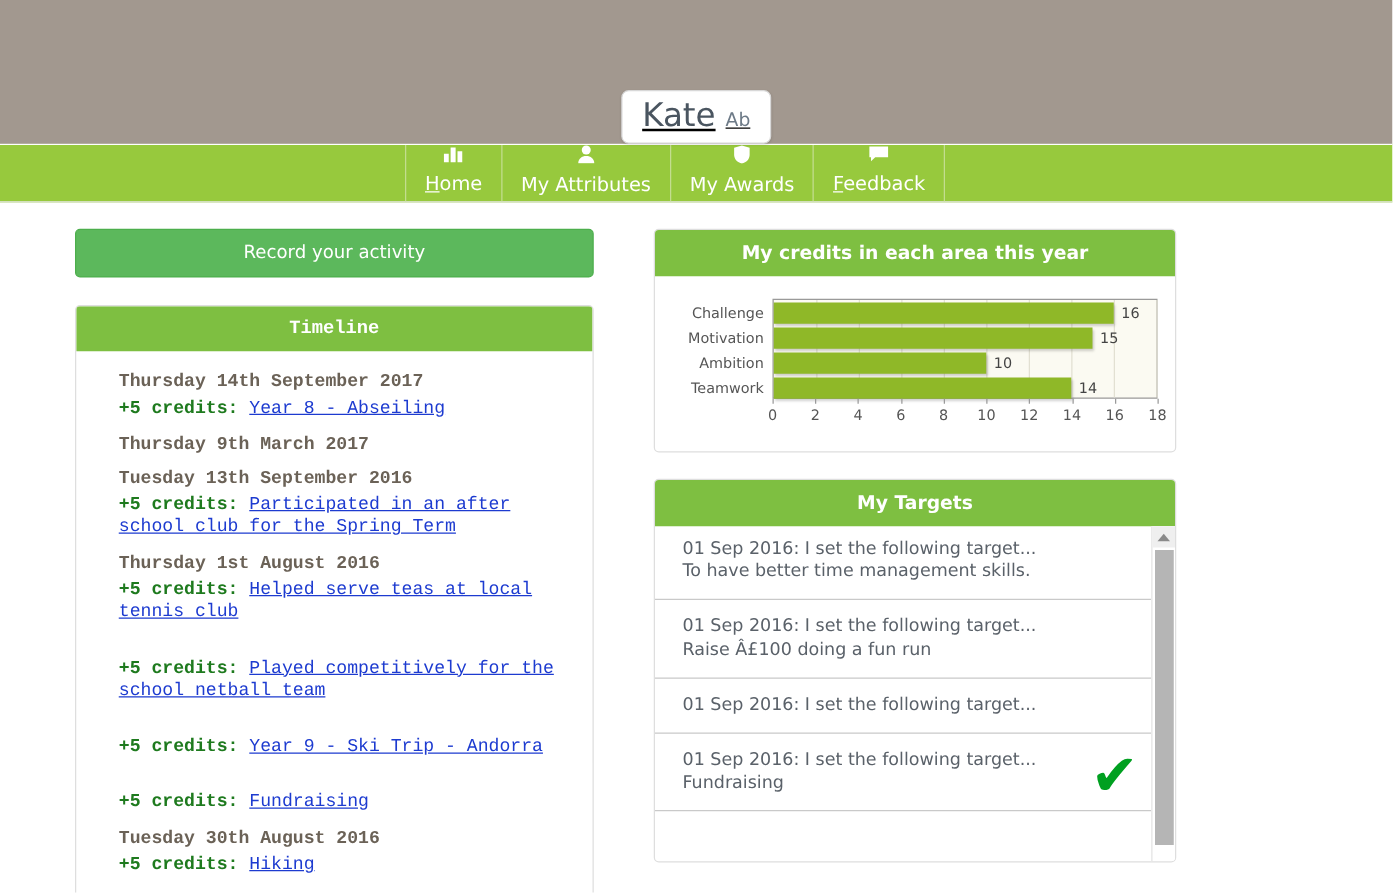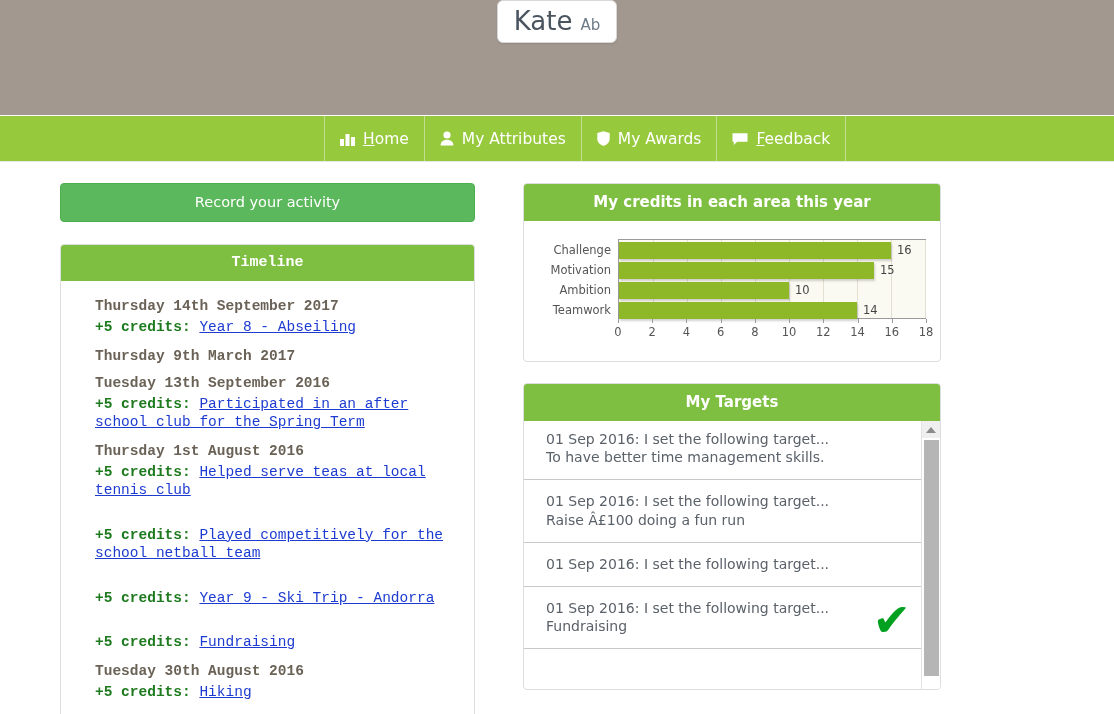--- a/index.html
+++ b/index.html
@@ -10,22 +10,23 @@
     background: #ffffff;
     font-family: "DejaVu Sans", "Liberation Sans", sans-serif;
   }
 
   
   .banner {
     position: relative;
     height: 115px;
     background: #a2988f;
     display: flex;
-    align-items: flex-start;
+    align-items: flex-end;
     justify-content: center;
+    text-decoration: underline;
   }
   .name-plate {
     background: #ffffff;
     border: 1px solid #d8d8d8;
     border-radius: 6px;
     padding: 7px 16px 8px 16px;
     display: flex;
     align-items: baseline;
     gap: 8px;
     box-shadow: 0 1px 2px rgba(0,0,0,0.10);
@@ -54,20 +55,21 @@
   .nav-item {
     display: flex;
     align-items: center;
     gap: 8px;
     padding: 0 15px;
     color: #ffffff;
     font-size: 15.5px;
     border-left: 1px solid #c3dd8f;
     cursor: pointer;
     white-space: nowrap;
+    flex-direction: column;
   }
   .nav-item:last-of-type { border-right: 1px solid #c3dd8f; }
   .nav-item .nav-label u { text-decoration: underline; }
   .nav-icon { display: inline-flex; align-items: center; }
   .nav-icon svg { display: block; fill: #ffffff; }
 
   
   .main {
     display: flex;
     align-items: flex-start;

